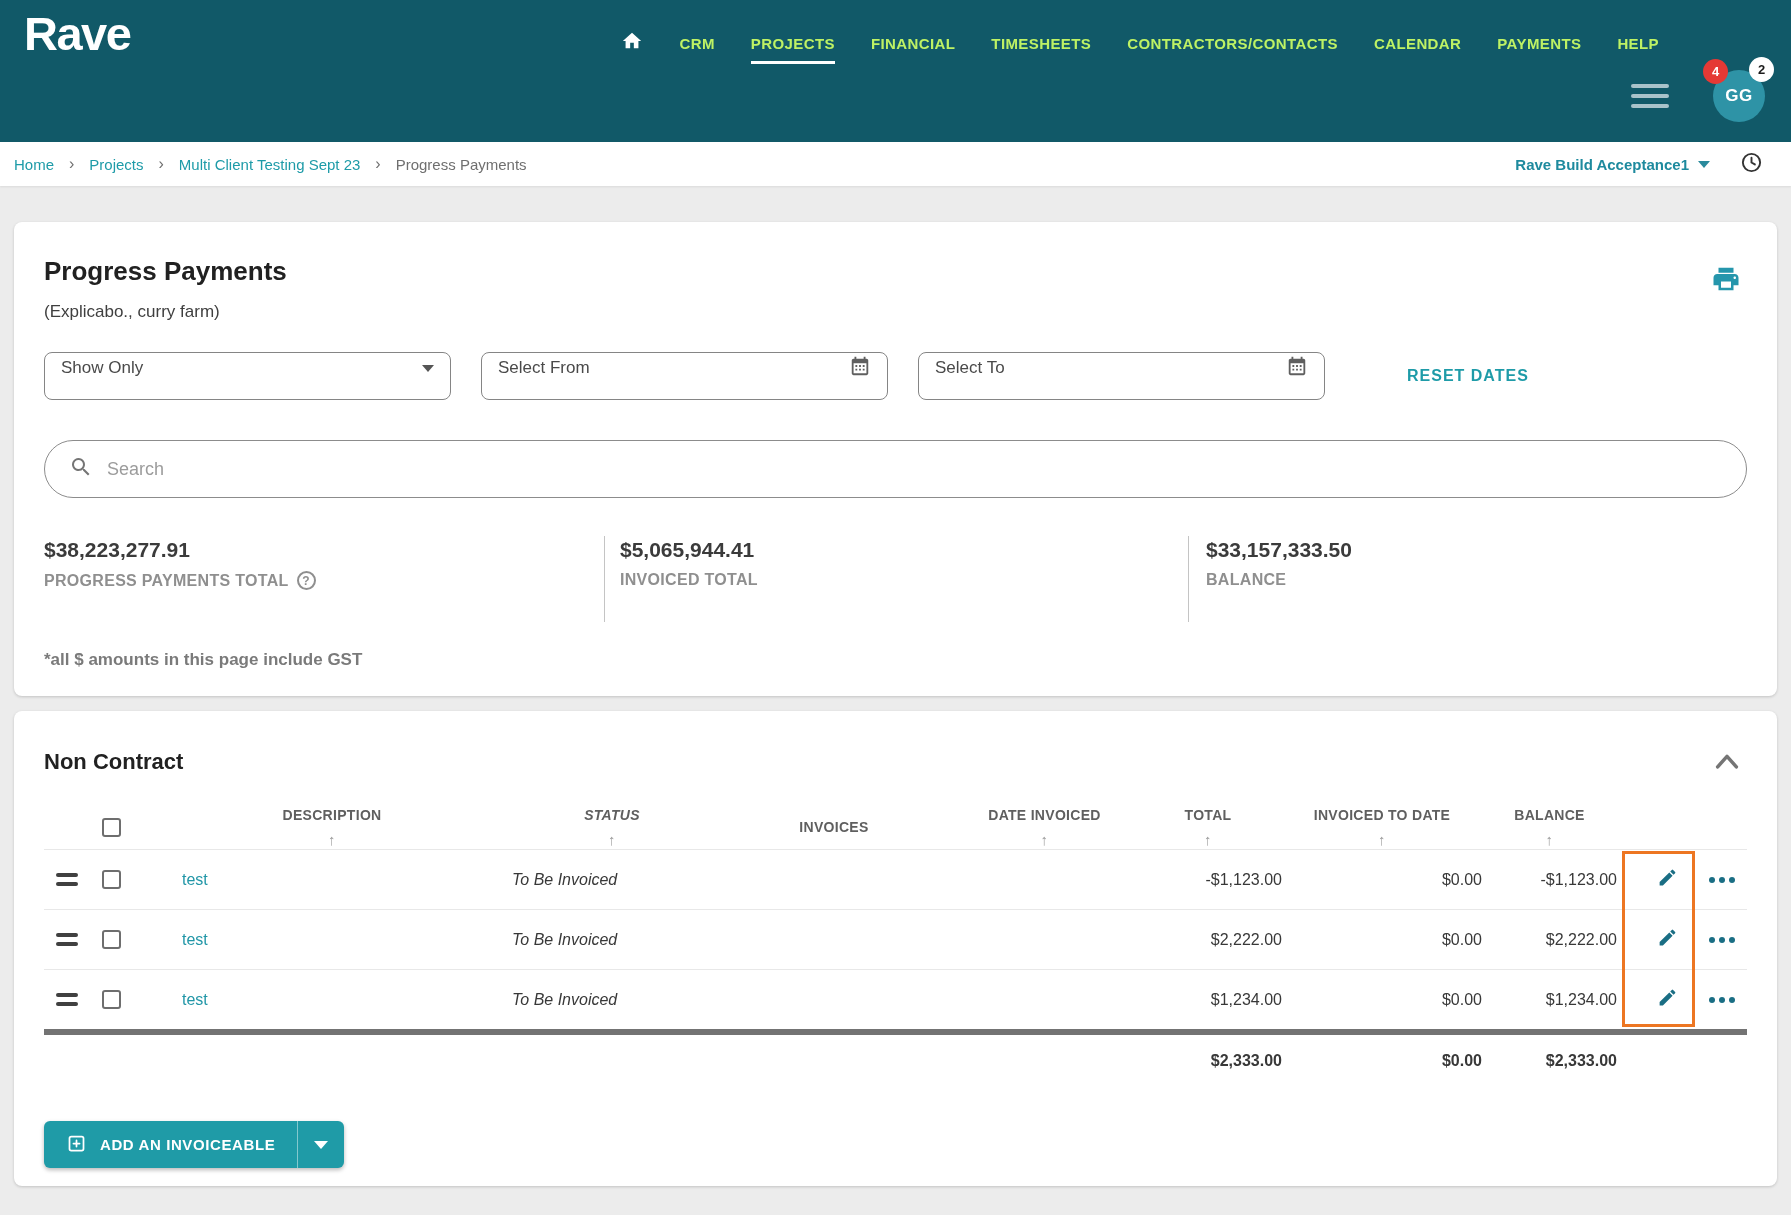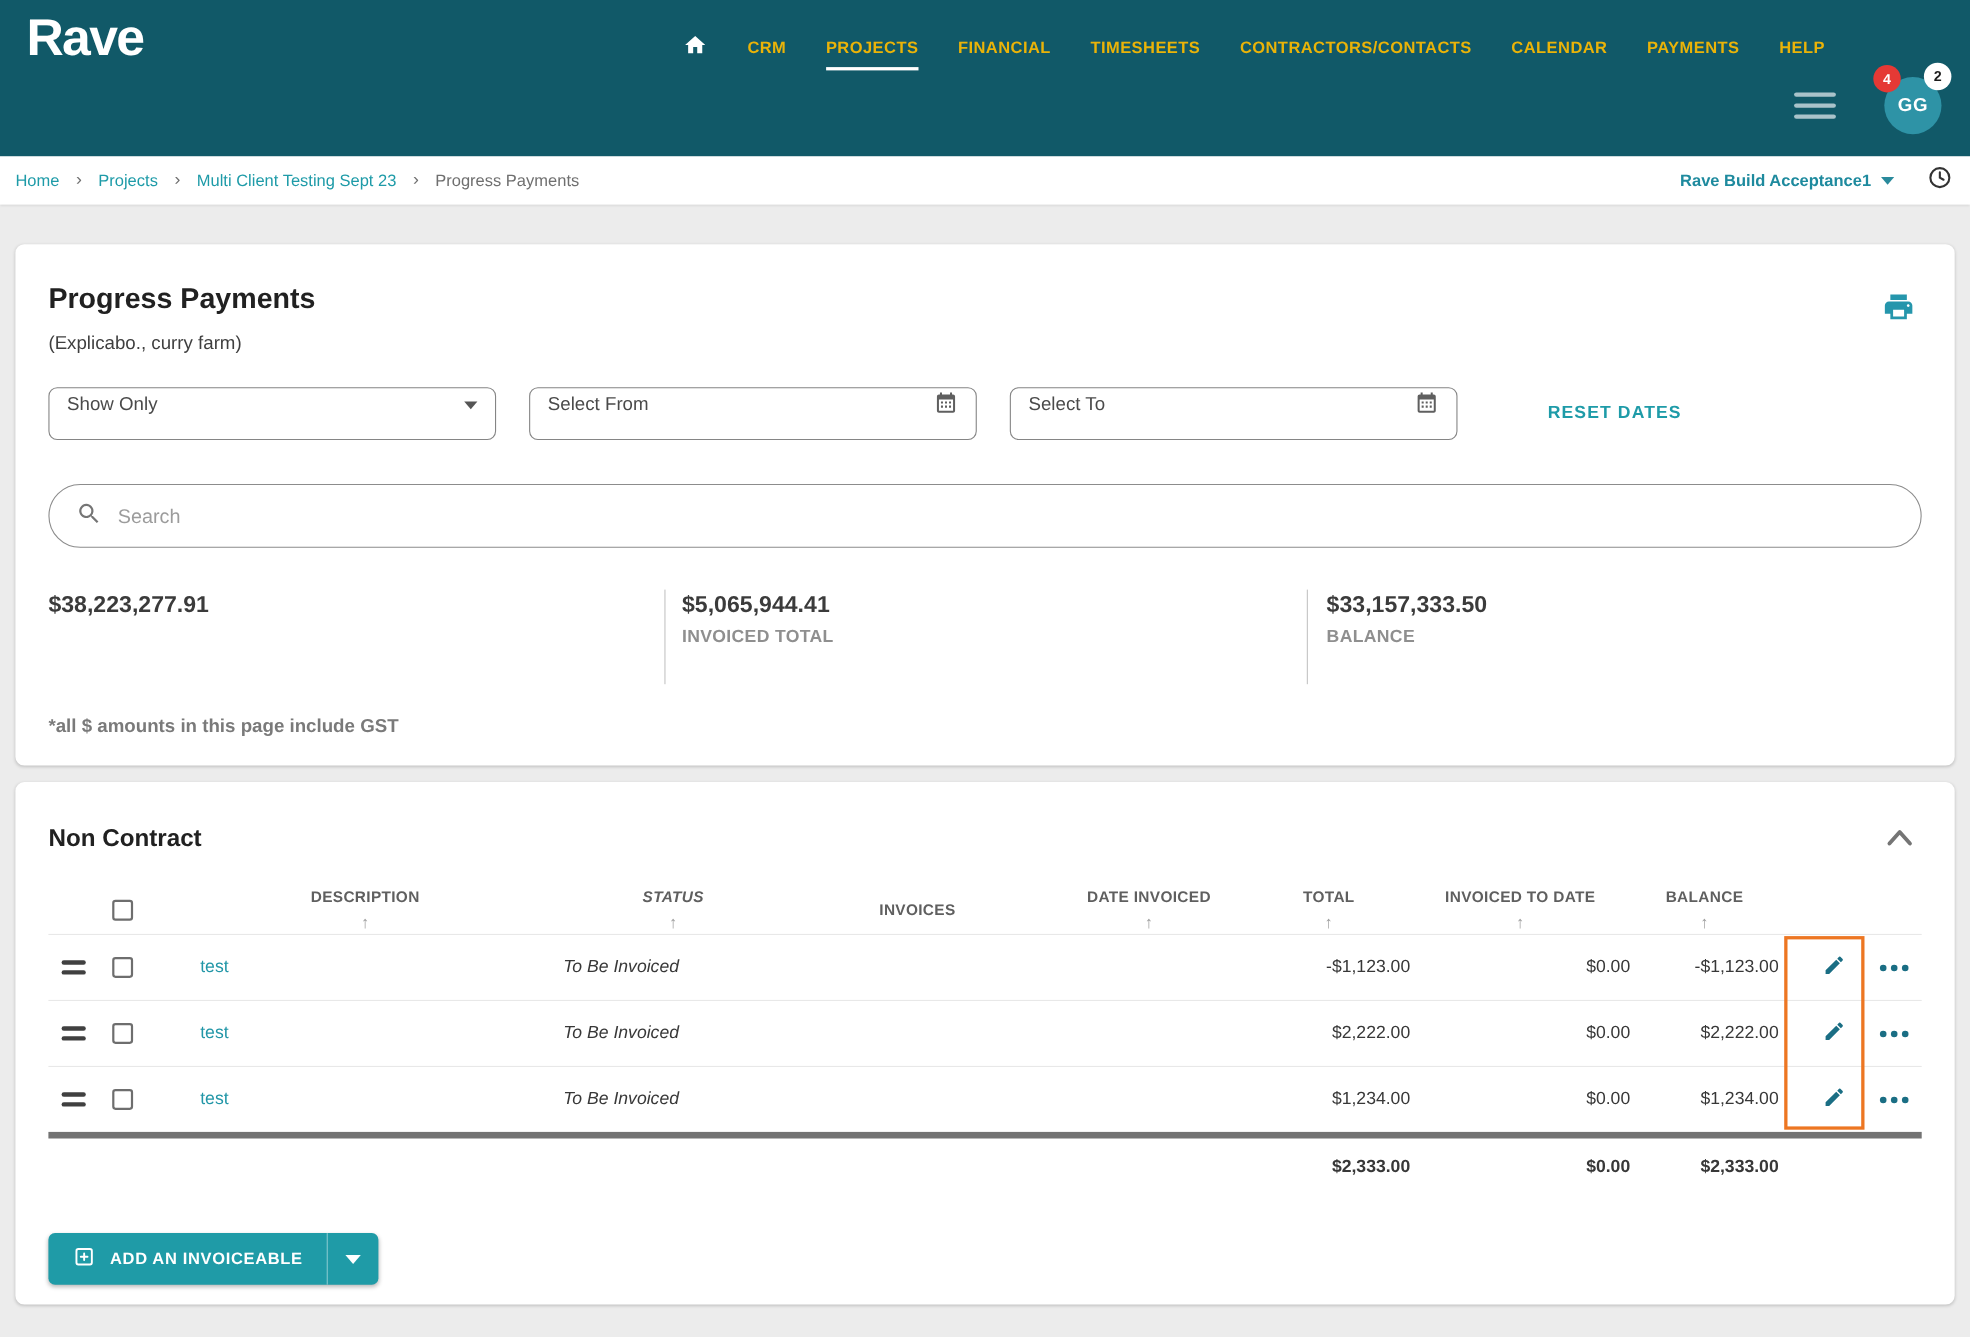--- a/index.html
+++ b/index.html
@@ -7,33 +7,33 @@
   body {
     font-family:"Liberation Sans", sans-serif;
     background:#ECECEC;
     overflow:hidden;
     color:#383838;
   }
   
   .app-header { position:relative; height:142px; background:#115968; }
   .logo { position:absolute; left:24px; top:6px; font-size:47px; font-weight:bold; color:#fff; letter-spacing:-1.5px; cursor:pointer; }
   .main-nav { position:absolute; top:0; right:132px; height:86px; display:flex; align-items:center; gap:36px; }
-  .nav-item { color:#eab308; font-size:15px; font-weight:bold; letter-spacing:.4px; position:relative; cursor:pointer; white-space:nowrap; }
+  .nav-item { color:#bef264; font-size:15px; font-weight:bold; letter-spacing:.4px; position:relative; cursor:pointer; white-space:nowrap; }
   .nav-item.active::after { content:''; position:absolute; left:0; right:0; bottom:-12px; height:3px; background:#fff; }
   .home-link { display:flex; align-items:center; cursor:pointer; }
   .header-actions { position:absolute; right:26px; top:70px; display:flex; align-items:center; gap:44px; }
   .hamburger { display:flex; flex-direction:column; gap:6px; cursor:pointer; padding:4px 0; }
   .hamburger span { width:38px; height:4px; border-radius:2px; background:#A9C3CA; }
   .avatar-wrap { position:relative; width:52px; height:52px; }
   .avatar { width:52px; height:52px; border-radius:50%; background:#2E93A6; color:#fff; font-size:17px; font-weight:bold; display:flex; align-items:center; justify-content:center; letter-spacing:.5px; cursor:pointer; }
   .badge { position:absolute; width:25px; height:25px; border-radius:50%; font-size:13px; font-weight:bold; display:flex; align-items:center; justify-content:center; }
   .badge-red { left:-10px; top:-11px; background:#E53935; color:#fff; }
   .badge-light { right:-9px; top:-13px; background:#fff; color:#1c1c1c; }
   
-  .breadcrumb-bar { height:44px; background:#fff; display:flex; align-items:center; padding:0 16px 0 14px; box-shadow:0 1px 2px rgba(0,0,0,.08); }
+  .breadcrumb-bar { height:44px; background:#fff; display:flex; align-items:center; padding:0 28px 0 14px; box-shadow:0 1px 2px rgba(0,0,0,.08); }
   .crumbs { display:flex; align-items:center; font-size:15px; }
   .crumb { color:#1E9BA8; cursor:pointer; }
   .crumb.current { color:#6F6F6F; cursor:default; }
   .crumb-sep { color:#707070; margin:0 15px; font-size:16px; }
   .bc-right { margin-left:auto; display:flex; align-items:center; gap:16px; }
   .workspace { color:#1E8A9E; font-size:15px; font-weight:bold; display:flex; align-items:center; gap:9px; cursor:pointer; }
   .caret-down { width:0; height:0; border-left:6px solid transparent; border-right:6px solid transparent; border-top:7px solid #2A8A9C; }
   .clock-btn { cursor:pointer; display:flex; align-items:center; margin-left:14px; }
   
   .card { background:#fff; border-radius:8px; box-shadow:0 1px 3px rgba(0,0,0,.18); margin:0 14px; position:relative; }
@@ -206,20 +206,24 @@
       <svg width="24" height="24" viewBox="0 0 24 24" fill="#757575">
           <path d="M15.5 14h-.79l-.28-.27a6.5 6.5 0 1 0-.7.7l.27.28v.79l5 4.99L20.49 19l-4.99-5zm-6 0A4.5 4.5 0 1 1 14 9.5 4.5 4.5 0 0 1 9.5 14z"></path>
         </svg>
     </span>
     <input class="search-input" type="text" placeholder="Search" style="">
   </div>
 
   <div class="summary-row">
     <div class="sum-col c1">
       <div class="sum-value">$38,223,277.91</div>
+      <div class="sum-label">
+        <span>PROGRESS PAYMENTS TOTAL</span>
+        <span class="help-icon">?</span>
+      </div>
     </div>
     <div class="sum-divider"></div>
     <div class="sum-col c2">
       <div class="sum-value">$5,065,944.41</div>
       <div class="sum-label">
           <span>INVOICED TOTAL</span>
         </div>
     </div>
     <div class="sum-divider"></div>
     <div class="sum-col c3">

